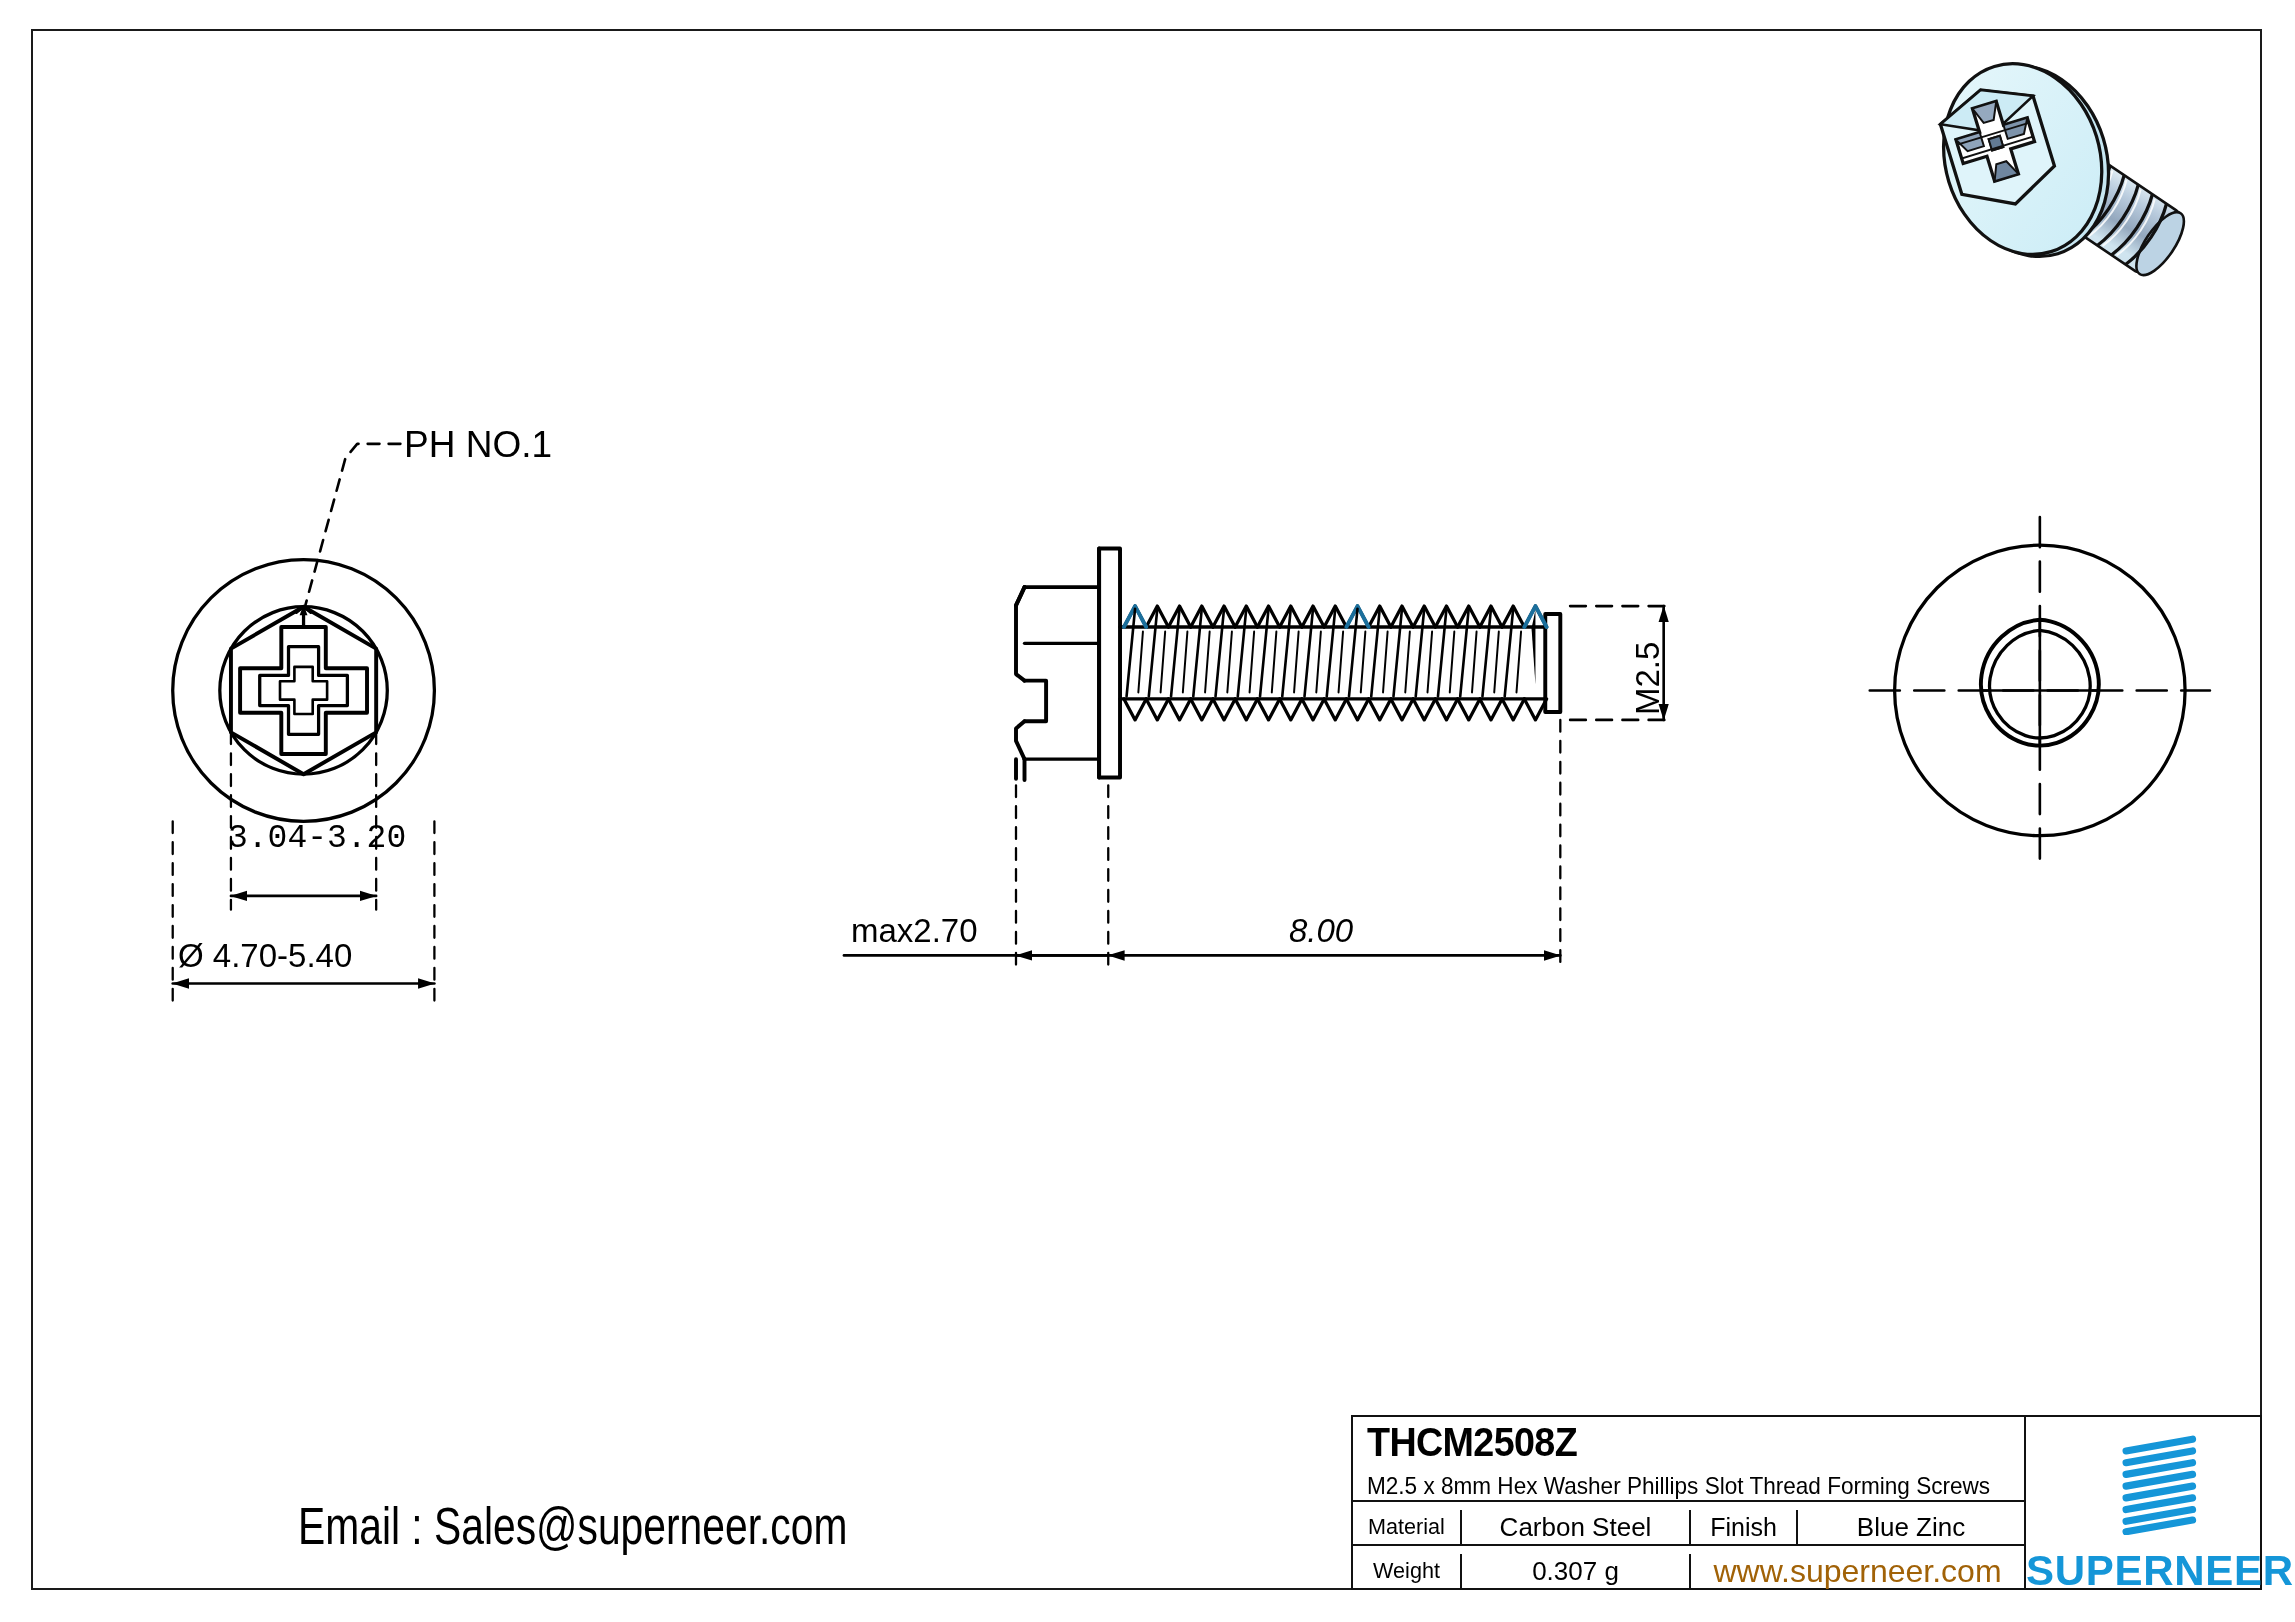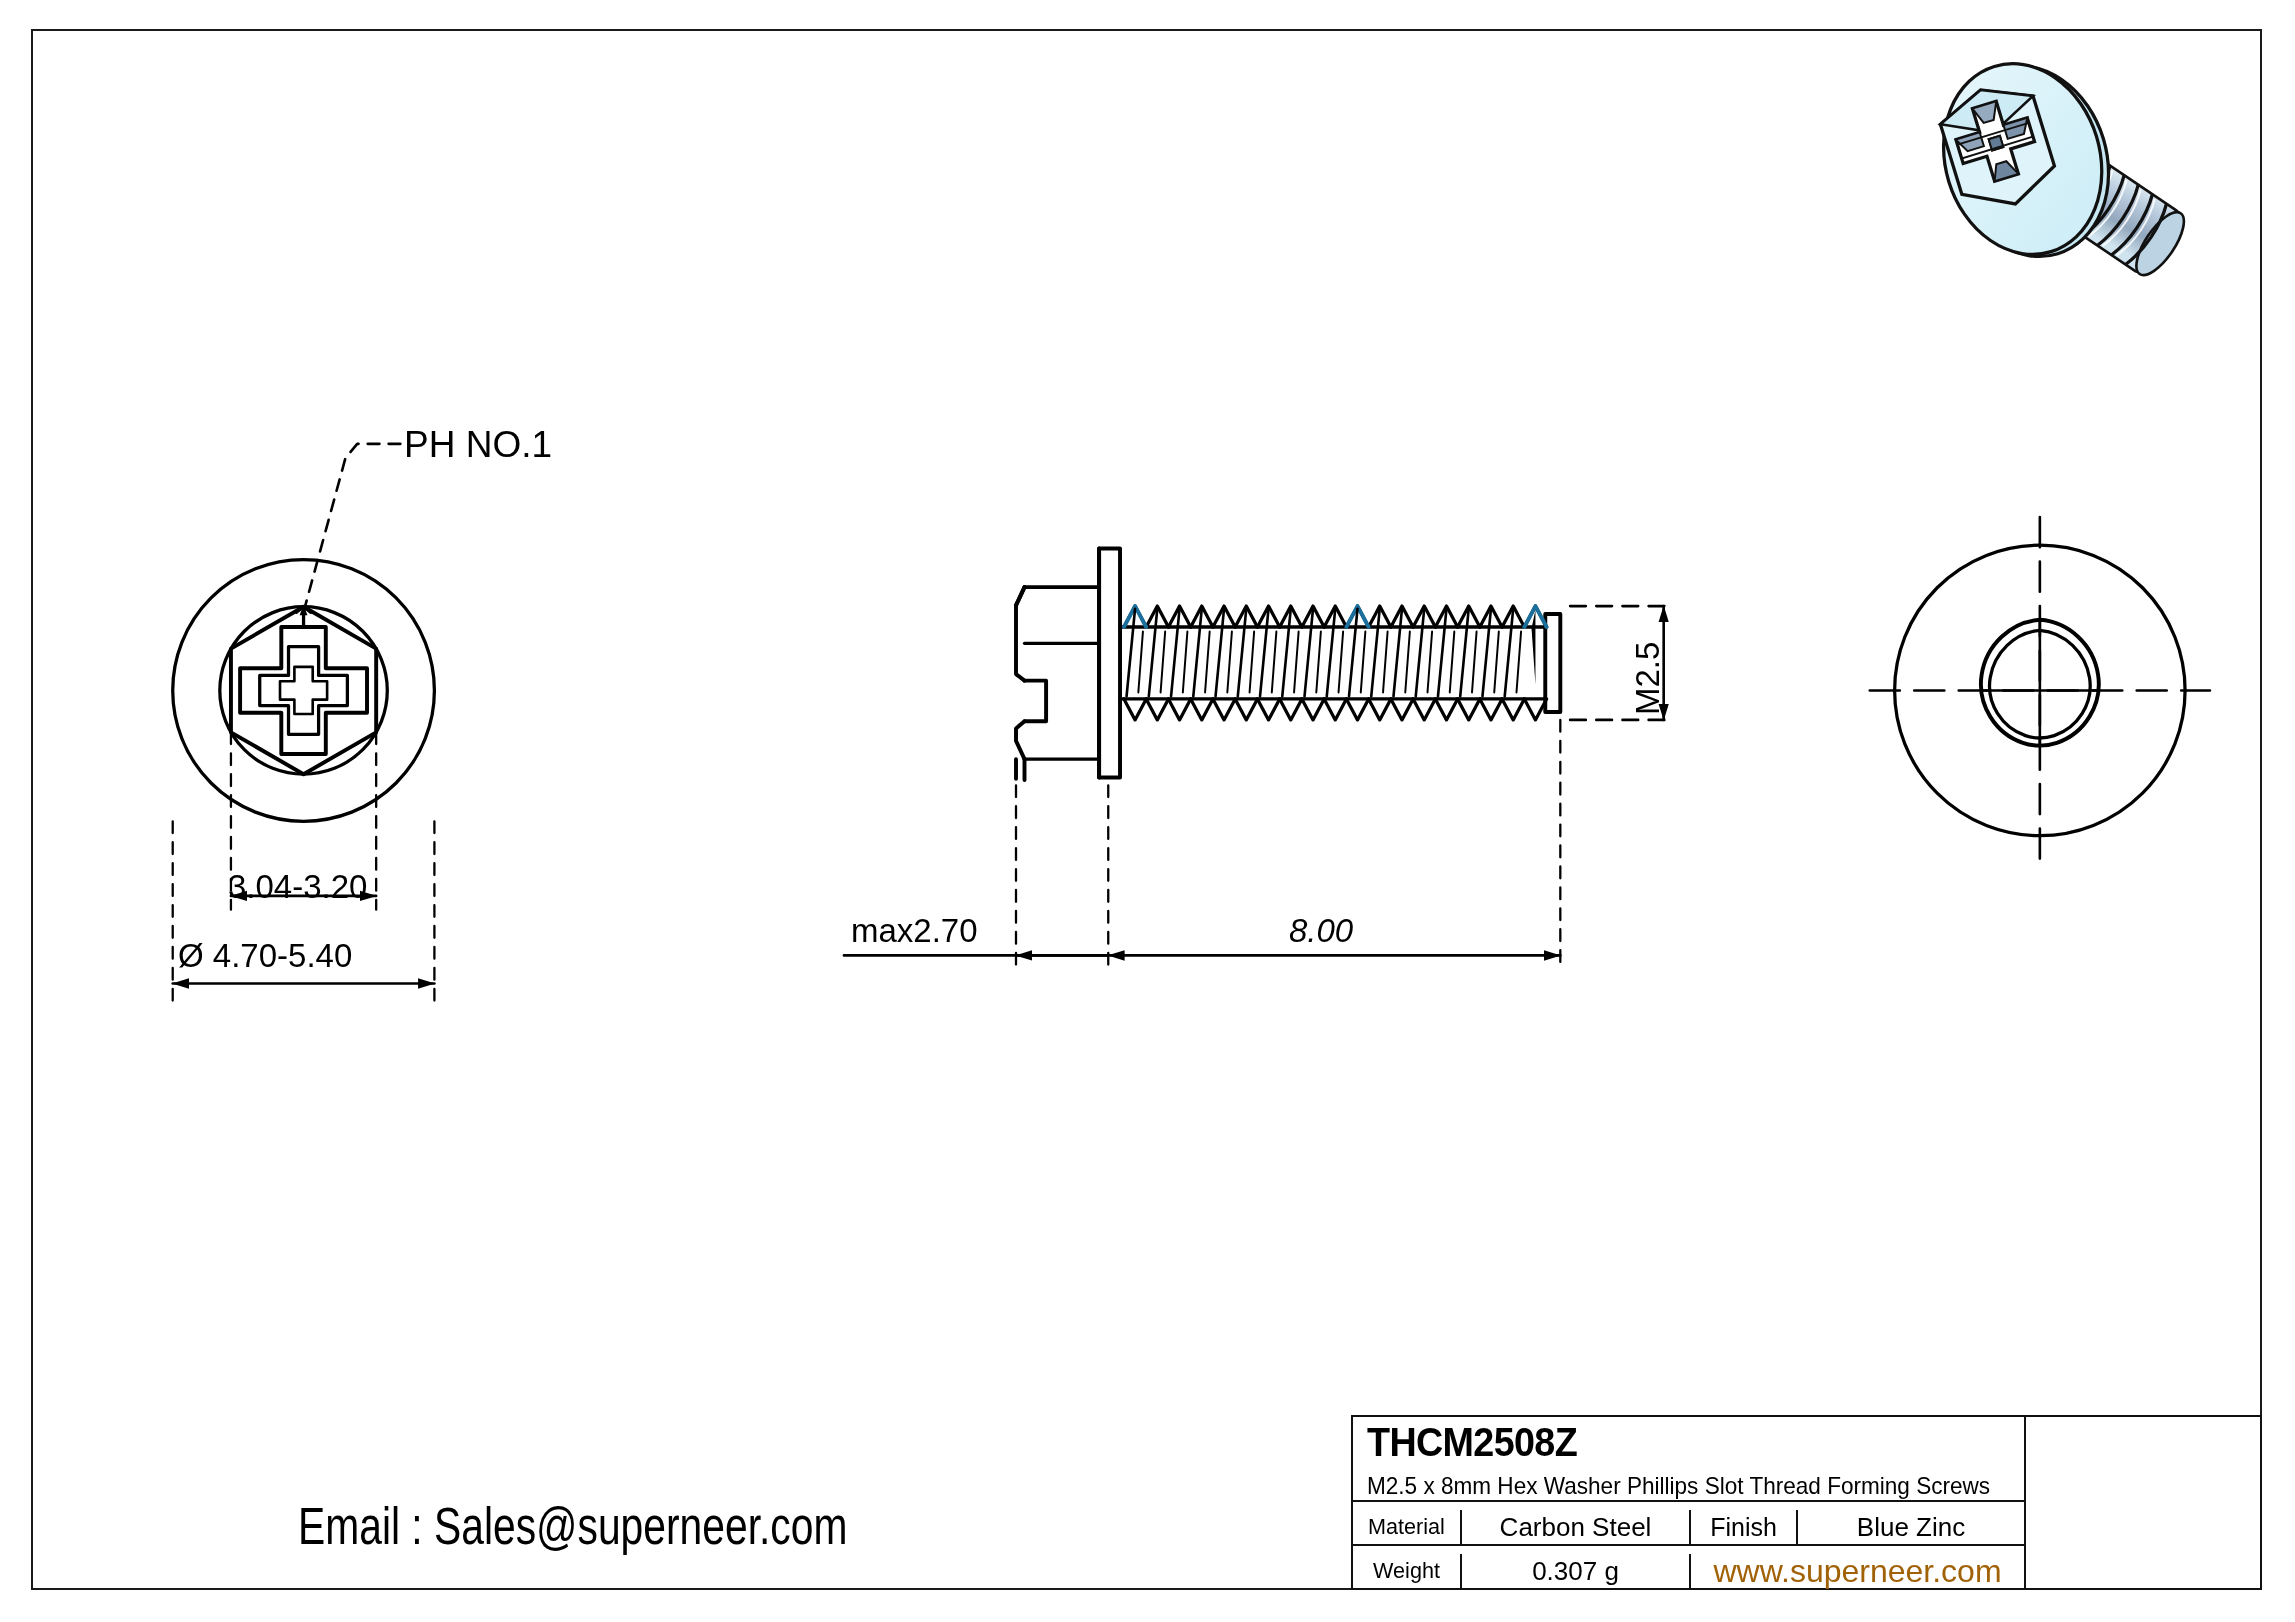--- a/index.html
+++ b/index.html
@@ -266,21 +266,21 @@
       <path d="M2858,1055 L3378,1055" stroke-width="4" stroke-dasharray="46 22"></path>
 
       <path d="M3118,947 L3118,1140" stroke-width="4"></path>
       <path d="M3030,1055 L3206,1055" stroke-width="4"></path>
     </g>
   </g>
 </svg>
 
 <div class="lbl dim" style="left:404px;top:424px;font-size:37px;">PH NO.1</div>
 
-<div class="lbl dim" style="left:228px;top:868px;">3.04-3.20</div>
+<div class="lbl dim" style="left:228px;top:820px;font-family:Liberation Mono, monospace;">3.04-3.20</div>
 
 <div class="lbl dim" style="left:178px;top:937px;">Ø 4.70-5.40</div>
 
 <div class="lbl dim" style="left:851px;top:912px;">max2.70</div>
 
 <div class="lbl dim" style="left:1289px;top:912px;font-style:italic;">8.00</div>
 
 <div class="lbl dim rot90" style="left:1629px;top:715px;">M2.5</div>
 
 <div id="email-text">Email : Sales@superneer.com</div>
@@ -382,15 +382,30 @@
     </div>
 
     <div class="tb-row">
       <div class="tb-cell c-lab">Weight</div>
       <div class="tb-cell c-wt">0.307 g</div>
       <div class="tb-cell c-url">www.superneer.com</div>
     </div>
 
   </div>
 
+  <div id="tb-logo">
+    <svg id="logo-mark" viewBox="0 0 175 155">
+      <g stroke="#1596d8" stroke-width="11" stroke-linecap="round">
+        <line x1="58" y1="26" x2="160" y2="8"></line>
+        <line x1="58" y1="44" x2="160" y2="26"></line>
+        <line x1="58" y1="62" x2="160" y2="44"></line>
+        <line x1="58" y1="80" x2="160" y2="62"></line>
+        <line x1="58" y1="98" x2="160" y2="80"></line>
+        <line x1="58" y1="116" x2="160" y2="98"></line>
+        <line x1="58" y1="134" x2="160" y2="116"></line>
+        <line x1="58" y1="150" x2="160" y2="132"></line>
+      </g>
+    </svg>
+    <div id="logo-word">SUPERNEER</div>
+  </div>
 
 </div>
 
 
 </body></html>

